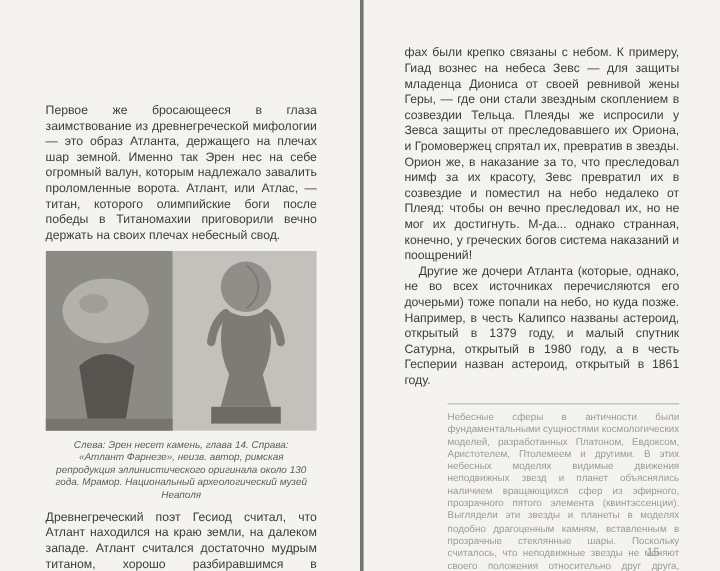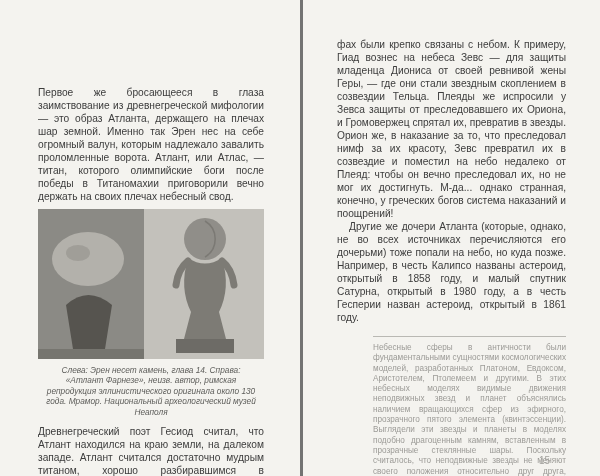--- a/index.html
+++ b/index.html
@@ -103,20 +103,20 @@
     </figure>
 
     <p class="body-text after-figure">Древнегреческий поэт Гесиод считал, что Атлант находился на краю земли, на далеком западе. Атлант считался достаточно мудрым титаном, хорошо разбиравшимся в философии, математике и астрономии. Ему же приписывали создание первой небесной сферы. Также у него было много детей, в частности: Гиады, Плеяды (Гесперида) и нимфа Калипсо. Интересно, что дочери Атланта еще в ми-</p>
 
     <div class="page-number pn-left">3</div>
   </div>
 
   <div class="page page-right">
     <p class="body-text">фах были крепко связаны с небом. К примеру, Гиад вознес на небеса Зевс — для защиты младенца Диониса от своей ревнивой жены Геры, — где они стали звездным скоплением в созвездии Тельца. Плеяды же испросили у Зевса защиты от преследовавшего их Ориона, и Громовержец спрятал их, превратив в звезды. Орион же, в наказание за то, что преследовал нимф за их красоту, Зевс превратил их в созвездие и поместил на небо недалеко от Плеяд: чтобы он вечно преследовал их, но не мог их достигнуть. М-да... однако странная, конечно, у греческих богов система наказаний и поощрений!</p>
 
-    <p class="body-text para-indent">Другие же дочери Атланта (которые, однако, не во всех источниках перечисляются его дочерьми) тоже попали на небо, но куда позже. Например, в честь Калипсо названы астероид, открытый в 1858 году, и малый спутник Сатурна, открытый в 1980 году, а в честь Гесперии назван астероид, открытый в 1861 году.</p>
+    <p class="body-text para-indent">Другие же дочери Атланта (которые, однако, не во всех источниках перечисляются его дочерьми) тоже попали на небо, но куда позже. Например, в честь Калипсо названы астероид, открытый в 1379 году, и малый спутник Сатурна, открытый в 1980 году, а в честь Гесперии назван астероид, открытый в 1861 году.</p>
 
     <aside class="footnote">Небесные сферы в античности были фундаментальными сущностями космологических моделей, разработанных Платоном, Евдоксом, Аристотелем, Птолемеем и другими. В этих небесных моделях видимые движения неподвижных звезд и планет объяснялись наличием вращающихся сфер из эфирного, прозрачного пятого элемента (квинтэссенции). Выглядели эти звезды и планеты в моделях подобно драгоценным камням, вставленным в прозрачные стеклянные шары. Поскольку считалось, что неподвижные звезды не меняют своего положения относительно друг друга, утверждалось, что они должны находиться на поверхности единой звездной сферы. Создание этих самых сфер и приписывалось греками Атланту.</aside>
 
     <div class="page-number pn-right">15</div>
   </div>
 
 </div>
 
 </body></html>

